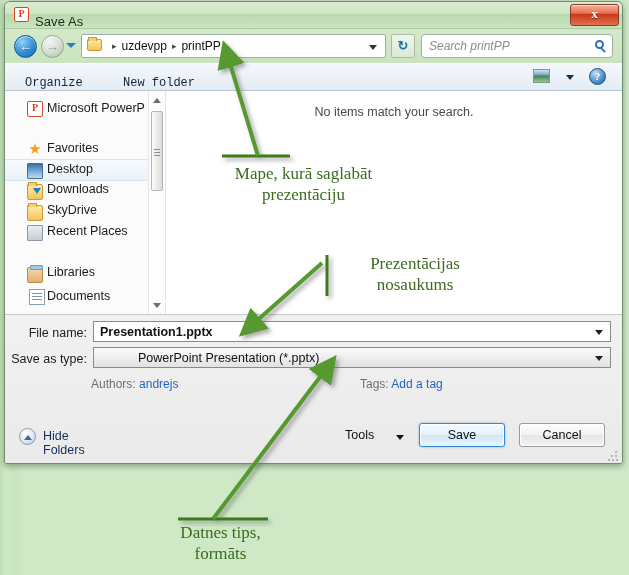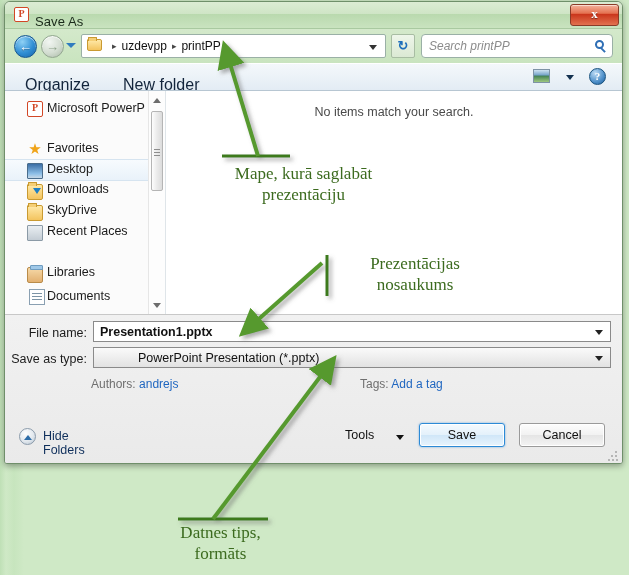--- a/index.html
+++ b/index.html
@@ -138,21 +138,21 @@
   }
 
   
   .toolbar{
     position:relative;height:26px;
     background:linear-gradient(180deg,#f4f8fb 0%,#e3ecf4 100%);
     border-top:1px solid #ffffff;
     border-bottom:1px solid #b7c6d2;
   }
   .tb-item{
-    position:absolute;top:12px;font-size:16px;color:#12243b;cursor:pointer;
+    position:absolute;top:12px;font-size:12px;color:#12243b;cursor:pointer;font-family:Liberation Mono, monospace;
   }
   .tb-organize{left:20px;}
   .tb-caret{
     position:absolute;left:86px;top:11px;width:0;height:0;
     border-left:4px solid transparent;border-right:4px solid transparent;
     border-top:5px solid #1b3category;
   }
   .tb-caret{border-top-color:#14324f;}
   .tb-newfolder{left:118px;}
   .tb-viewicon{

